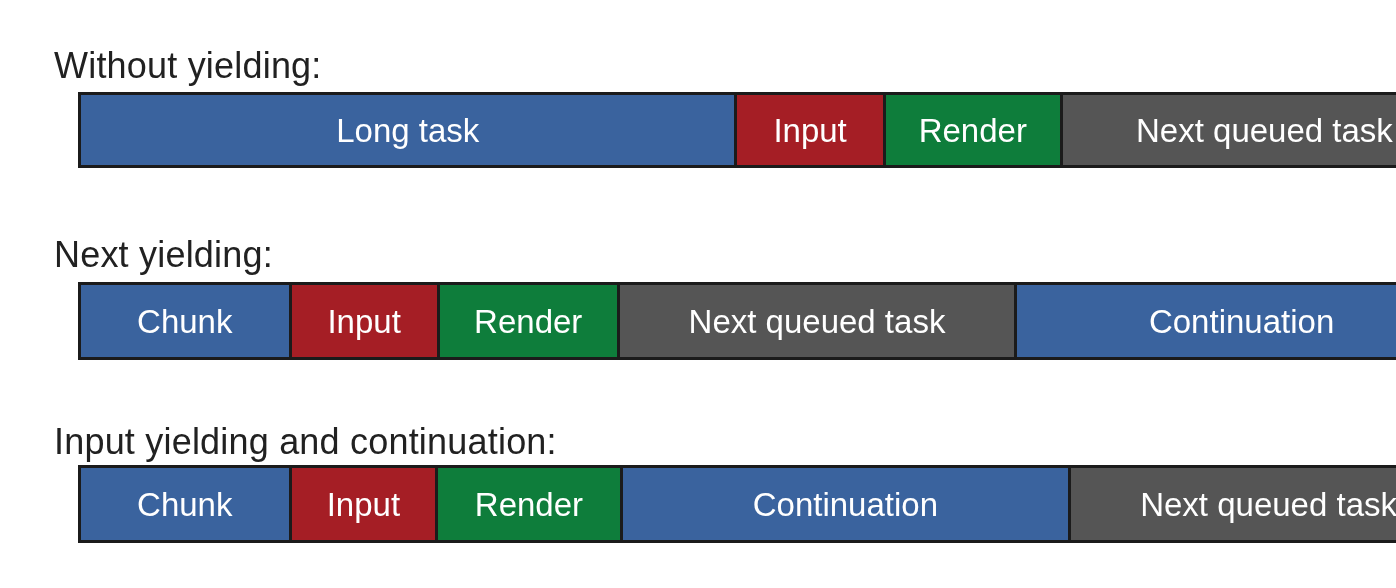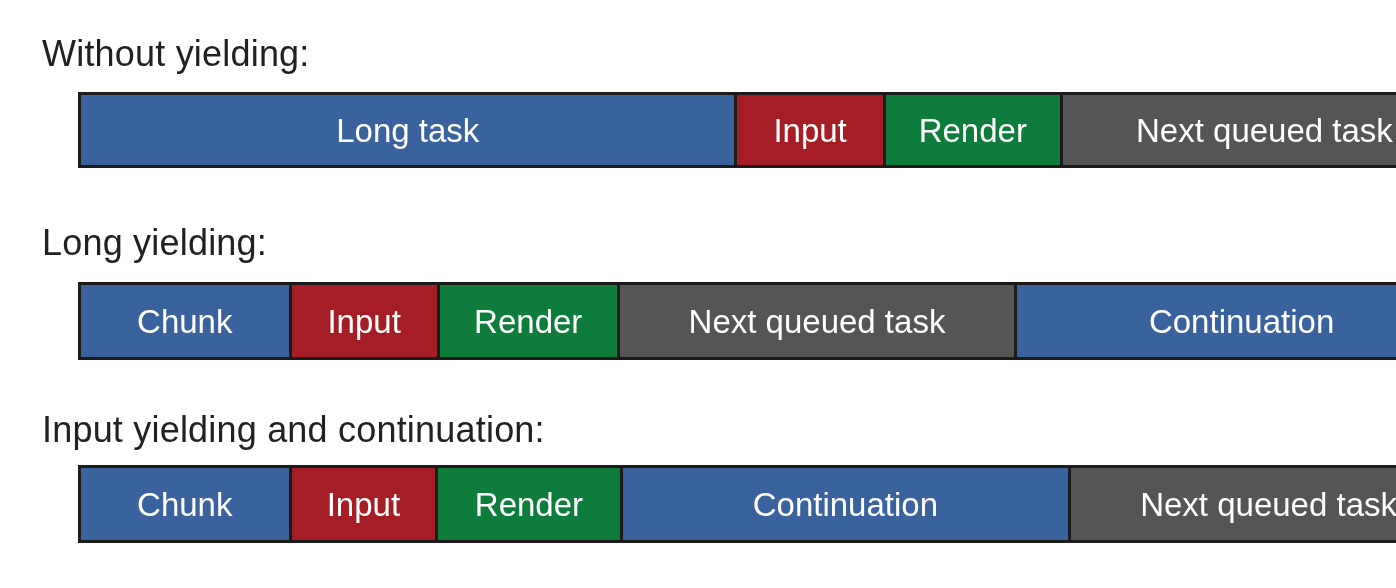--- a/index.html
+++ b/index.html
@@ -11,21 +11,21 @@
     position: relative;
     width: 1396px;
     height: 588px;
     background: #ffffff;
     font-family: "Liberation Sans", sans-serif;
     overflow: hidden;
   }
   .section-title {
     position: absolute;
     left: 42px;
-    margin: 0;
+    margin: 12px;
     font-weight: 400;
     font-size: 36px;
     line-height: 44px;
     color: #212121;
     letter-spacing: 0.2px;
     white-space: nowrap;
   }
   .t1 { top: 32px; }
   .t2 { top: 221px; }
   .t3 { top: 408px; }
@@ -74,21 +74,21 @@
         <div class="seg" style="width: 12.8%; background: rgb(14, 125, 59); border-right: 3px solid rgb(27, 27, 27);">
           <span>Render</span>
         </div>
         <div class="seg" style="width: 29.1%; background: rgb(85, 85, 85);">
           <span>Next queued task</span>
         </div>
       </div>
   </section>
 
   <section>
-    <h2 class="section-title t2">Long yielding:</h2>
+    <h2 class="section-title t2">Next yielding:</h2>
     <div class="bar b2">
         <div class="seg" style="width: 15.2%; background: rgb(58, 99, 158); border-right: 3px solid rgb(27, 27, 27);">
           <span>Chunk</span>
         </div>
         <div class="seg" style="width: 10.7%; background: rgb(165, 30, 37); border-right: 3px solid rgb(27, 27, 27);">
           <span>Input</span>
         </div>
         <div class="seg" style="width: 13%; background: rgb(14, 125, 59); border-right: 3px solid rgb(27, 27, 27);">
           <span>Render</span>
         </div>

